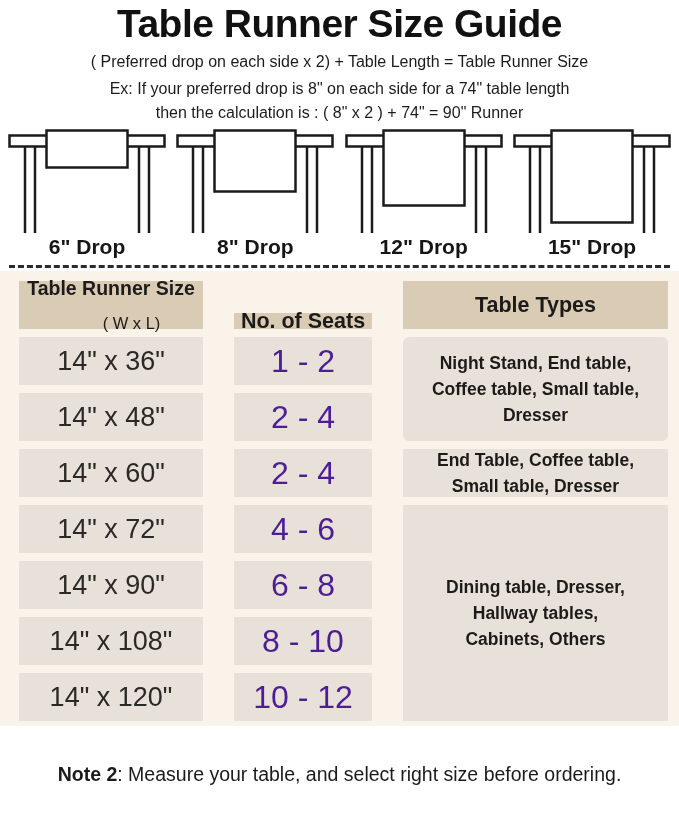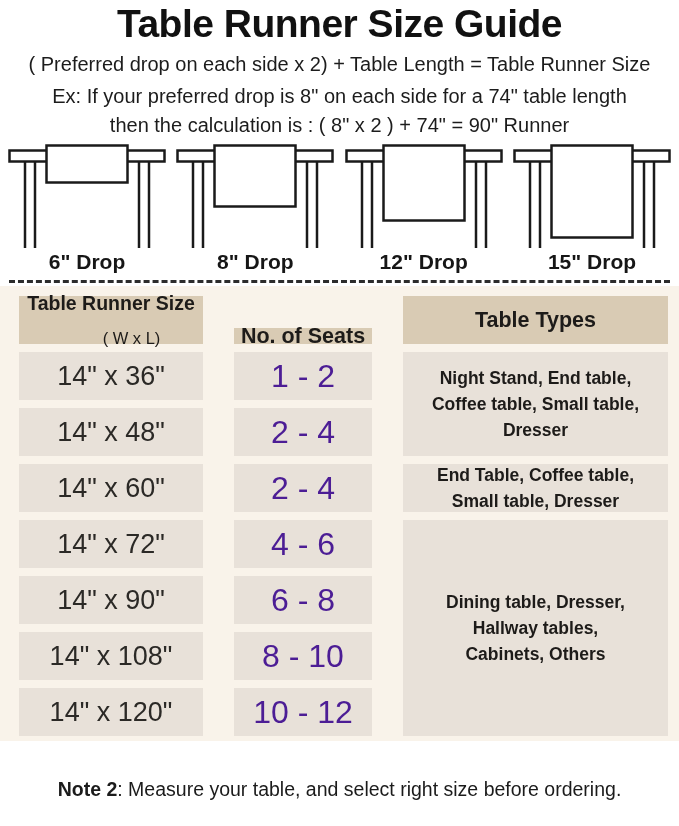--- a/index.html
+++ b/index.html
@@ -5,21 +5,21 @@
   html,body{margin:0;padding:0;}
   body{
     width:679px;height:826px;background:#ffffff;
     font-family:"Liberation Sans",sans-serif;color:#1d1b19;
     overflow:hidden;position:relative;
   }
   .page-title{
     text-align:center;font-size:39px;font-weight:bold;letter-spacing:-0.5px;
     margin:2px 0 0;color:#111111;
   }
-  .sub-line{text-align:center;font-size:20px;margin:7px 6px 0;color:#1c1c1c;}
+  .sub-line{text-align:center;font-size:16px;margin:7px 6px 0;color:#1c1c1c;}
   .ex-line1{margin-top:9px;}
   .ex-line2{margin-top:6px;}
 
   .figs-row{
     display:flex;justify-content:space-between;
     padding:0 6px;margin-top:7px;
   }
   .table-fig{width:162px;display:flex;flex-direction:column;align-items:center;}
   .table-fig svg{width:162px;height:104px;display:block;}
   .drop-label{font-weight:bold;font-size:21px;margin-top:2px;color:#161616;}
@@ -43,21 +43,21 @@
   }
   .head-cell{background:#d9cbb4;}
   .body-cell{background:#e8e1d9;}
   .size-head-title{font-size:19.5px;font-weight:bold;line-height:1.15;}
   .size-head-sub{font-size:16.5px;line-height:1.15;margin-left:41px;}
   .seats-head,.types-head{font-size:21.5px;font-weight:bold;}
   .size-val{font-size:27px;color:#2b2926;}
   .seat-val{font-size:32px;color:#4c1d95;}
   .types-cell{font-weight:bold;font-size:17.5px;line-height:1.5;padding:0 10px;}
   .types-narrow{max-width:200px;}
-  .rowspan-1-2{grid-column:3;grid-row:2 / span 2;}
+  .rowspan-1-2{grid-column:3;grid-row:2 / span 2;border-radius:6px;}
   .rowspan-3{grid-column:3;grid-row:4;}
   .rowspan-4-7{grid-column:3;grid-row:5 / span 4;}
 
   .notes{margin-top:9px;text-align:center;font-size:19.5px;line-height:26px;color:#1b1b1b;padding:0 10px;}
   .note b{font-weight:bold;}
 </style>
 </head>
 <body>
 
 <h1 class="page-title">Table Runner Size Guide</h1>

